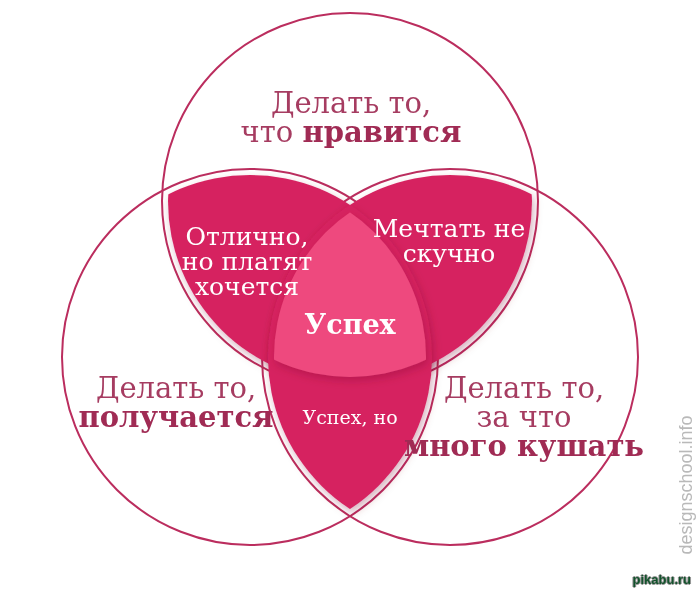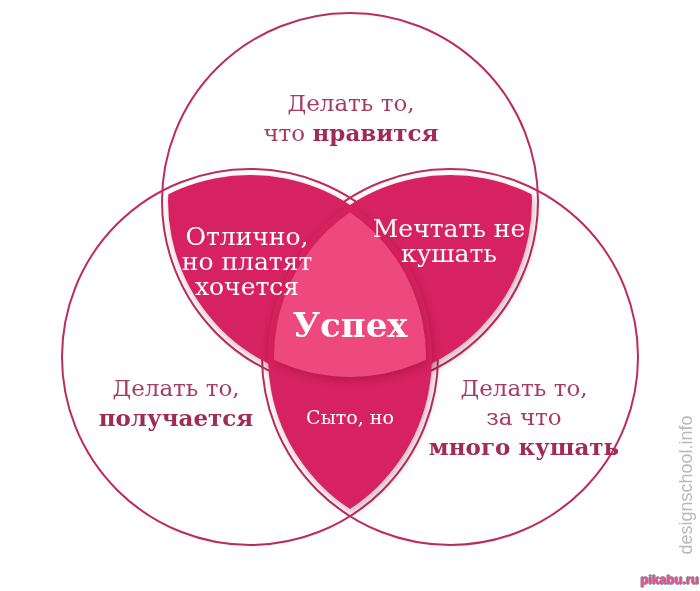--- a/index.html
+++ b/index.html
@@ -9,43 +9,43 @@
   * { margin:0; padding:0; box-sizing:border-box; }
   html,body { background:#fff; }
   .stage {
     position:relative; width:700px; height:591px;
     background:var(--background); overflow:hidden;
     font-family:"DejaVu Serif", serif;
   }
   .stage svg { position:absolute; left:0; top:0; }
   .lbl {
     position:absolute; text-align:center; transform:translateX(-50%);
-    color:var(--label); font-size:23px; line-height:29px; white-space:nowrap;
+    color:var(--label); font-size:29px; line-height:29px; white-space:nowrap;
   }
   .lbl b, .lbl .bold { font-weight:bold; color:var(--label-bold); }
   .petal-lbl {
     position:absolute; text-align:center; transform:translateX(-50%);
     color:var(--petal-text); font-size:25px; line-height:25px; white-space:nowrap;
   }
   .petal-lbl.small { font-size:19px; line-height:24px; }
   .center-lbl {
     position:absolute; text-align:center; transform:translateX(-50%);
-    color:var(--petal-text); font-size:34px; font-weight:bold; line-height:42px;
+    color:var(--petal-text); font-size:27px; font-weight:bold; line-height:42px;
     white-space:nowrap;
   }
   .wm-side {
     position:absolute; left:686px; top:485px;
     transform:translate(-50%,-50%) rotate(-90deg);
     font-family:"Liberation Sans", sans-serif; font-size:18px;
     color:var(--watermark); white-space:nowrap;
   }
   .wm-corner {
-    position:absolute; right:1px; bottom:4px;
+    position:absolute; right:9px; bottom:4px;
     font-family:"Liberation Sans", sans-serif; font-size:13px; font-weight:bold;
-    color:#ec4899; white-space:nowrap;
+    color:#14532d; white-space:nowrap;
     text-shadow:-1px 0 0 #9a9a9a, 1px 0 0 #9a9a9a, 0 -1px 0 #9a9a9a, 0 1px 0 #9a9a9a;
   }
 </style>
 </head>
 <body>
 
 <div class="stage">
 
   <svg width="700" height="591" viewBox="0 0 700 591">
     <defs>
@@ -111,25 +111,25 @@
   </div>
 
   <div class="petal-lbl" style="left:247px; top:224px;">
     <div>Отлично,</div>
     <div>но платят</div>
     <div>хочется</div>
   </div>
 
   <div class="petal-lbl" style="left:449px; top:216px;">
     <div>Мечтать не</div>
-    <div>кушать</div>
+    <div>скучно</div>
   </div>
 
   <div class="petal-lbl small" style="left:350px; top:405px;">
-    <div>Сыто, но</div>
+    <div>Успех, но</div>
   </div>
 
   <div class="center-lbl" style="left:350px; top:304px;">Успех</div>
 
   <div class="wm-side">designschool.info</div>
   <div class="wm-corner">pikabu.ru</div>
 
 </div>
 
 </body></html>

